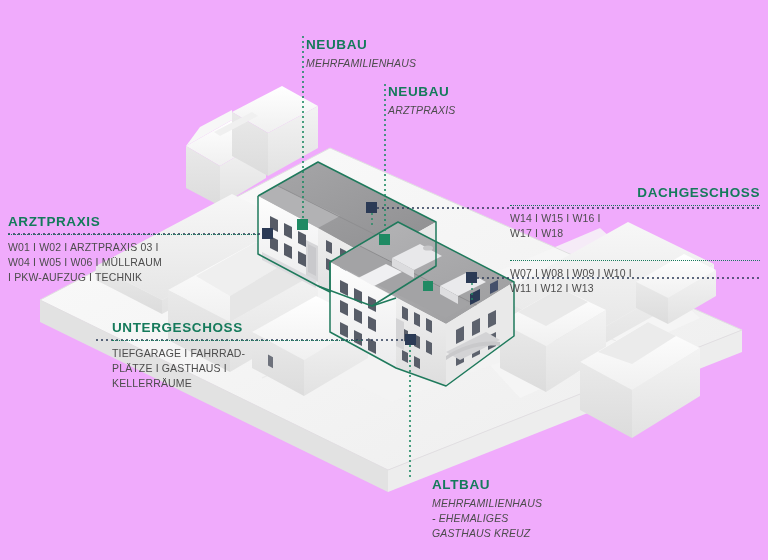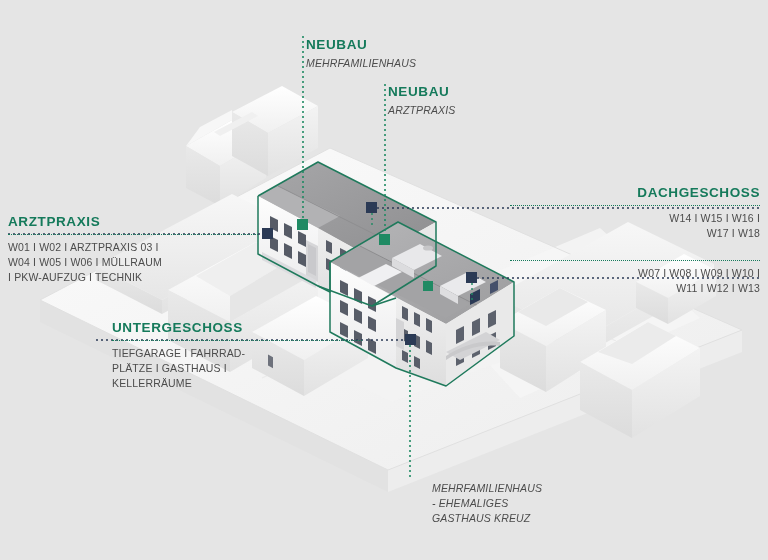--- a/index.html
+++ b/index.html
@@ -5,21 +5,21 @@
 <style>
   html,body{margin:0;padding:0;}
   body{
     width:768px;height:560px;
     background:#ffffff;
     font-family:"Liberation Sans", sans-serif;
     overflow:hidden;
     position:relative;
     -webkit-font-smoothing:antialiased;
   }
-  #stage{position:absolute;left:0;top:0;width:768px;height:560px;overflow:hidden;background:#e5e5e5;}
+  #stage{position:absolute;left:0;top:0;width:768px;height:560px;overflow:hidden;background:#f0abfc;}
 
   
   #scene{position:absolute;left:0;top:0;width:768px;height:560px;}
 
   
   .callout{position:absolute;}
   .callout .ttl{
     color:#157a5b;
     font-weight:bold;
     font-size:13.5px;
@@ -35,21 +35,21 @@
   }
   .callout .body{
     color:#4c4c4c;
     font-size:10.5px;
     line-height:1.45;
     letter-spacing:.15px;
     white-space:pre-line;
   }
   .callout.right{text-align:right;}
   .callout.right .ttl{text-align:right;}
-  .callout.right .body{text-align:right;}
+  .callout.right .body{text-align:left;}
   .callout.plain .body{margin-top:3px;font-style:italic;}
 
   
   #c-neubau-mfh{left:306px;top:38px;}
   #c-neubau-arzt{left:388px;top:85px;}
   #c-erdgeschoss{left:8px;top:215px;width:250px;}
   #c-untergeschoss{left:112px;top:321px;width:250px;}
   #c-dachgeschoss{right:8px;top:186px;width:250px;}
   #c-obergeschoss{right:8px;top:256px;width:250px;}
   #c-altbau{left:432px;top:478px;width:200px;}
@@ -353,18 +353,19 @@
 W17 I W18</div>
   </div>
 
   <div class="callout right" id="c-obergeschoss">
     <div class="rule"></div>
     <div class="body">W07 I W08 I W09 I W10 I
 W11 I W12 I W13</div>
   </div>
 
   <div class="callout plain" id="c-altbau">
+    <div class="ttl">ALTBAU</div>
     <div class="body">MEHRFAMILIENHAUS
 - EHEMALIGES
 GASTHAUS KREUZ</div>
   </div>
 
 </div>
 
 </body></html>

